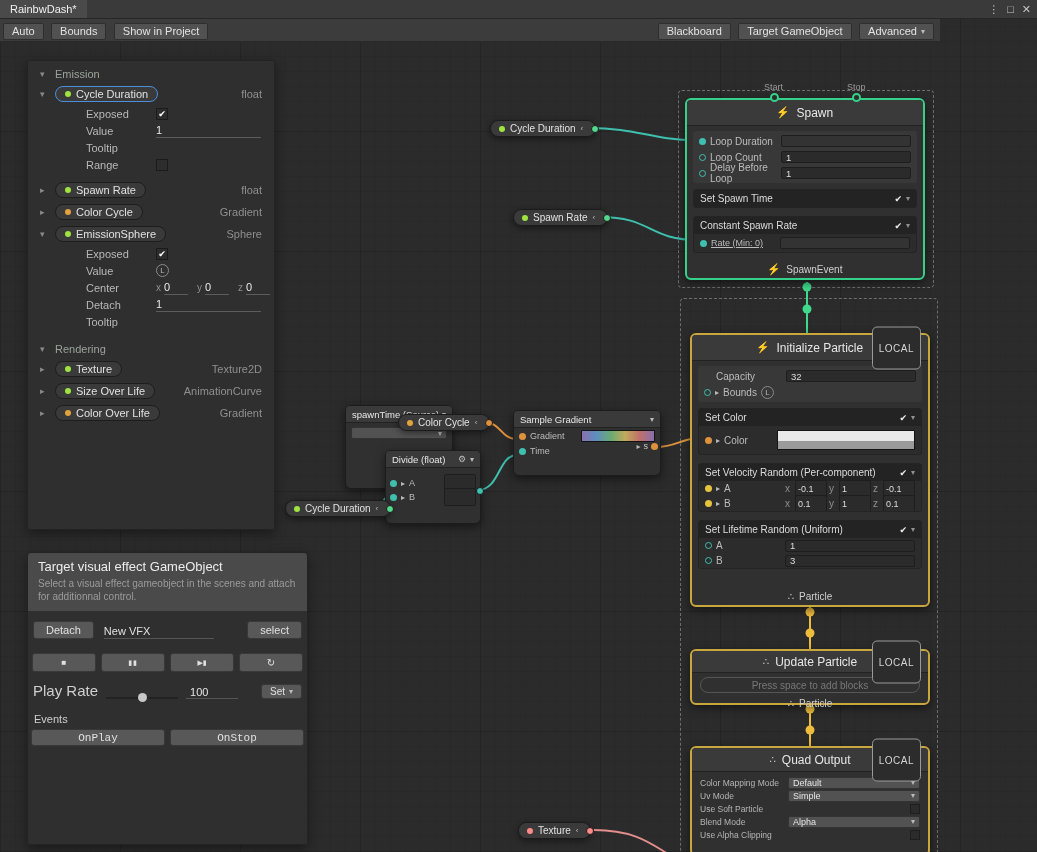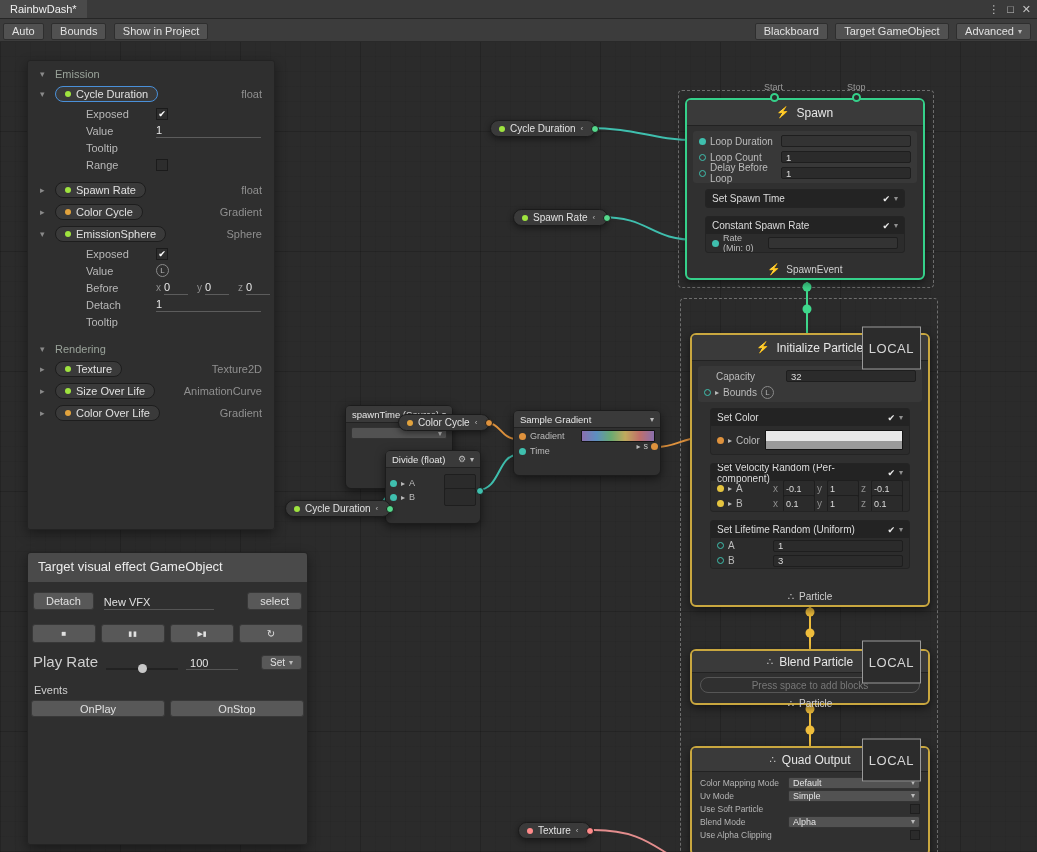--- a/index.html
+++ b/index.html
@@ -67,29 +67,29 @@
   
   .node { position:absolute; background:#303030; border-radius:6px; border:1px solid #1c1c1c;
     box-shadow:0 3px 10px rgba(0,0,0,0.5); display:flex; flex-direction:column; z-index:5; }
   .node.green { border:2px solid #35d08a; }
   .node.yellow { border:2px solid #c9a73f; }
   .ntitle { display:flex; align-items:center; justify-content:center; gap:6px; height:26px; background:#3a3a3a;
     border-bottom:1px solid #222; border-radius:4px 4px 0 0; font-size:12px; color:#e6e6e6; position:relative; flex:0 0 auto; }
   .ntitle.small { height:17px; font-size:9.5px; justify-content:flex-start; padding:0 6px; gap:4px; }
   .bolt { color:#e9e9e9; font-size:11px; }
   .particle-ic { color:#d5d5d5; font-size:10px; }
-  .local { position:absolute; right:7px; top:50%; transform:translateY(-50%); border:1px solid #9a9a9a; border-radius:0;
-    padding:15px 6px; font-size:13px; letter-spacing:0.5px; color:#d5d5d5; background:#2c2c2c; line-height:11px; }
+  .local { position:absolute; right:7px; top:50%; transform:translateY(-50%); border:1px solid #9a9a9a; border-radius:5px;
+    padding:15px 6px; font-size:10px; letter-spacing:0.5px; color:#d5d5d5; background:#2c2c2c; line-height:11px; }
   .parea { margin:5px 6px 2px; background:#383838; border-radius:3px; padding:2px 0; flex:0 0 auto; }
   .prow { display:flex; align-items:center; gap:4px; height:16px; padding:0 6px; font-size:10px; color:#bcbcbc; }
   .port { width:7px; height:7px; border-radius:50%; flex:0 0 auto; }
   .port.hollow { border:1.5px solid #3fbfae; background:transparent; }
   .nfield { margin-left:auto; background:#2b2b2b; border:1px solid #1e1e1e; border-radius:2px; height:12px;
     min-width:130px; font-size:9.5px; color:#ddd; padding:0 4px; display:flex; align-items:center; }
-  .block { margin:4px 18px; background:#2c2c2c; border-radius:3px; overflow:hidden; border:1px solid #242424; flex:0 0 auto; }
+  .block { margin:4px 6px; background:#2c2c2c; border-radius:3px; overflow:hidden; border:1px solid #242424; flex:0 0 auto; }
   .bhead { display:flex; align-items:center; height:17px; background:#232323; padding:0 6px; font-size:10px; color:#dcdcdc; gap:4px; }
   .bcheck { margin-left:auto; font-size:9px; color:#eaeaea; }
   .bchev { font-size:8px; color:#909090; }
   .ghost { margin:4px 8px; border:1px solid #565656; border-radius:9px; height:16px; display:flex; align-items:center;
     justify-content:center; font-size:10px; color:#787878; flex:0 0 auto; }
   .nfooter { display:flex; align-items:center; justify-content:center; gap:5px; height:18px; font-size:10px;
     color:#cfcfcf; margin-top:auto; flex:0 0 auto; }
   .dd { margin-left:auto; background:#525252; border:1px solid #333; border-radius:2px; height:12px; width:132px;
     display:flex; align-items:center; justify-content:space-between; padding:0 4px; font-size:9px; color:#e4e4e4; }
   .tinyfield { background:#2b2b2b; border:1px solid #1e1e1e; border-radius:2px; height:11px; width:32px; font-size:9px;
@@ -117,21 +117,21 @@
     <div class="tab">
       <span>RainbwDash*</span>
     </div>
     <div class="winctl">
       <span>⋮</span>
       <span>□</span>
       <span>✕</span>
     </div>
   </div>
 
-  <div class="a toolbar" style="left:0;top:19px;width:1037px;height:23px;">
+  <div class="a toolbar" style="left:0;top:19px;width:940px;height:23px;">
     <div class="tgroup-l">
       <span class="tbtn">
           <span>Auto</span>
         </span>
       <span class="tbtn">
           <span>Bounds</span>
         </span>
       <span class="tbtn">
           <span>Show in Project</span>
         </span>
@@ -209,21 +209,21 @@
         <span class="bcheck">✔</span>
         <span class="bchev">▾</span>
       </div>
     </div>
     <div class="block">
       <div class="bhead">
         <span>Constant Spawn Rate</span>
         <span class="bcheck">✔</span>
         <span class="bchev">▾</span>
       </div>
-      <div class="prow" style="height:18px;">
+      <div class="prow" style="height:18px;text-decoration:underline;">
         <span class="port" style="background:#3fbfae;"></span>
         <span style="font-size:9px;">Rate (Min: 0)</span>
         <span class="nfield" style="background:#333;"></span>
       </div>
     </div>
     <div class="nfooter">
       <span class="bolt">⚡</span>
       <span>SpawnEvent</span>
     </div>
   </div>
@@ -311,21 +311,21 @@
     </div>
     <div class="nfooter">
       <span class="particle-ic">∴</span>
       <span>Particle</span>
     </div>
   </div>
 
   <div class="node yellow" style="left:690px;top:649px;width:240px;height:56px;">
     <div class="ntitle" style="height:22px;">
       <span class="particle-ic">∴</span>
-      <span>Blend Particle</span>
+      <span>Update Particle</span>
       <span class="local">LOCAL</span>
     </div>
     <div class="ghost">Press space to add blocks</div>
     <div class="nfooter" style="height:12px;">
       <span class="particle-ic">∴</span>
       <span>Particle</span>
     </div>
   </div>
 
   <div class="node yellow" style="left:690px;top:746px;width:240px;height:110px;">
@@ -511,21 +511,21 @@
     </div>
     <div class="sub">
       <span class="lbl">Exposed</span>
       <span class="cb">✔</span>
     </div>
     <div class="sub">
       <span class="lbl">Value</span>
       <span class="lockc">L</span>
     </div>
     <div class="sub">
-      <span class="lbl">Before</span>
+      <span class="lbl">Center</span>
       <span class="axis">x</span>
       <span class="ufield sm">0</span>
       <span class="axis">y</span>
       <span class="ufield sm">0</span>
       <span class="axis">z</span>
       <span class="ufield sm">0</span>
     </div>
     <div class="sub">
       <span class="lbl">Detach</span>
       <span class="ufield">1</span>
@@ -559,20 +559,21 @@
           <span class="dot" style="background:#e2a33d;"></span>
           <span>Color Over Life</span>
         </span>
       <span class="ptype">Gradient</span>
     </div>
   </div>
 
   <div class="a panel" style="left:27px;top:552px;width:281px;height:293px;">
     <div class="tp-header">
       <div class="tp-title">Target visual effect GameObject</div>
+      <div class="tp-sub">Select a visual effect gameobject in the scenes and attach for additionnal control.</div>
     </div>
     <div class="tp-row" style="padding:10px 5px 0;gap:10px;">
       <span class="btn" style="height:18px;padding:0 12px;">Detach</span>
       <span style="font-size:11px;color:#e0e0e0;border-bottom:1px solid #555;padding:0 6px 1px 0;min-width:110px;">New VFX</span>
       <span class="btn" style="height:18px;padding:0 12px;margin-left:auto;">select</span>
     </div>
     <div class="tp-row" style="padding:14px 4px 0;gap:5px;">
       <span class="btn" style="width:64px;height:19px;">
           <span style="font-size:8px;">■</span>
         </span>
@@ -591,19 +592,19 @@
       <span class="slider-track" style="width:72px;">
         <span class="slider-knob" style="left:32px;"></span>
       </span>
       <span style="font-size:11px;color:#e5e5e5;border-bottom:1px solid #555;min-width:52px;padding-left:4px;">100</span>
       <span class="btn" style="height:15px;padding:0 8px;gap:4px;margin-left:auto;font-size:10px;">
         <span>Set</span>
         <span class="chevglyph">▾</span>
       </span>
     </div>
     <div style="padding:14px 6px 4px;font-size:11px;color:#cfcfcf;">Events</div>
-    <div class="tp-row" style="padding:0 3px;gap:5px;">
+    <div class="tp-row" style="padding:0 3px;gap:5px;font-family:Liberation Mono, monospace;">
       <span class="btn" style="width:135px;height:17px;">OnPlay</span>
       <span class="btn" style="width:135px;height:17px;">OnStop</span>
     </div>
   </div>
 
 </div>
 
 </body></html>

